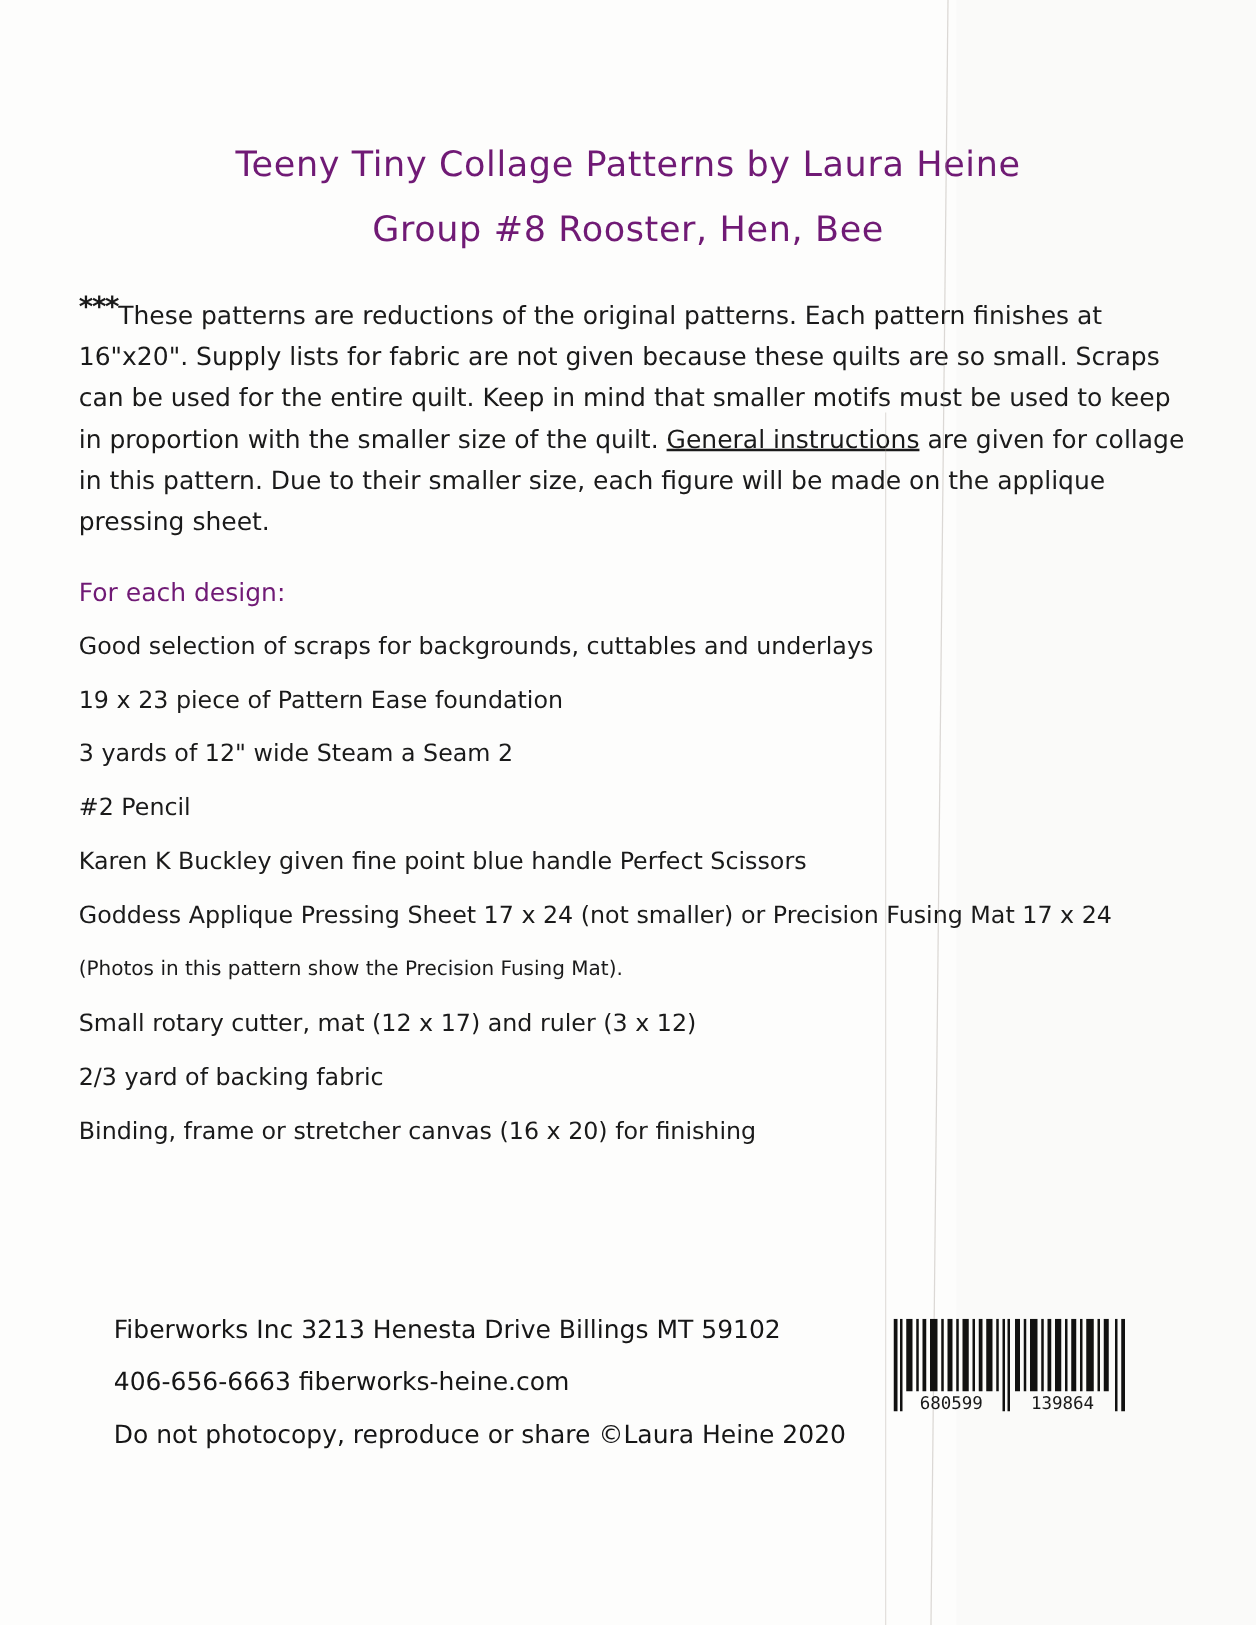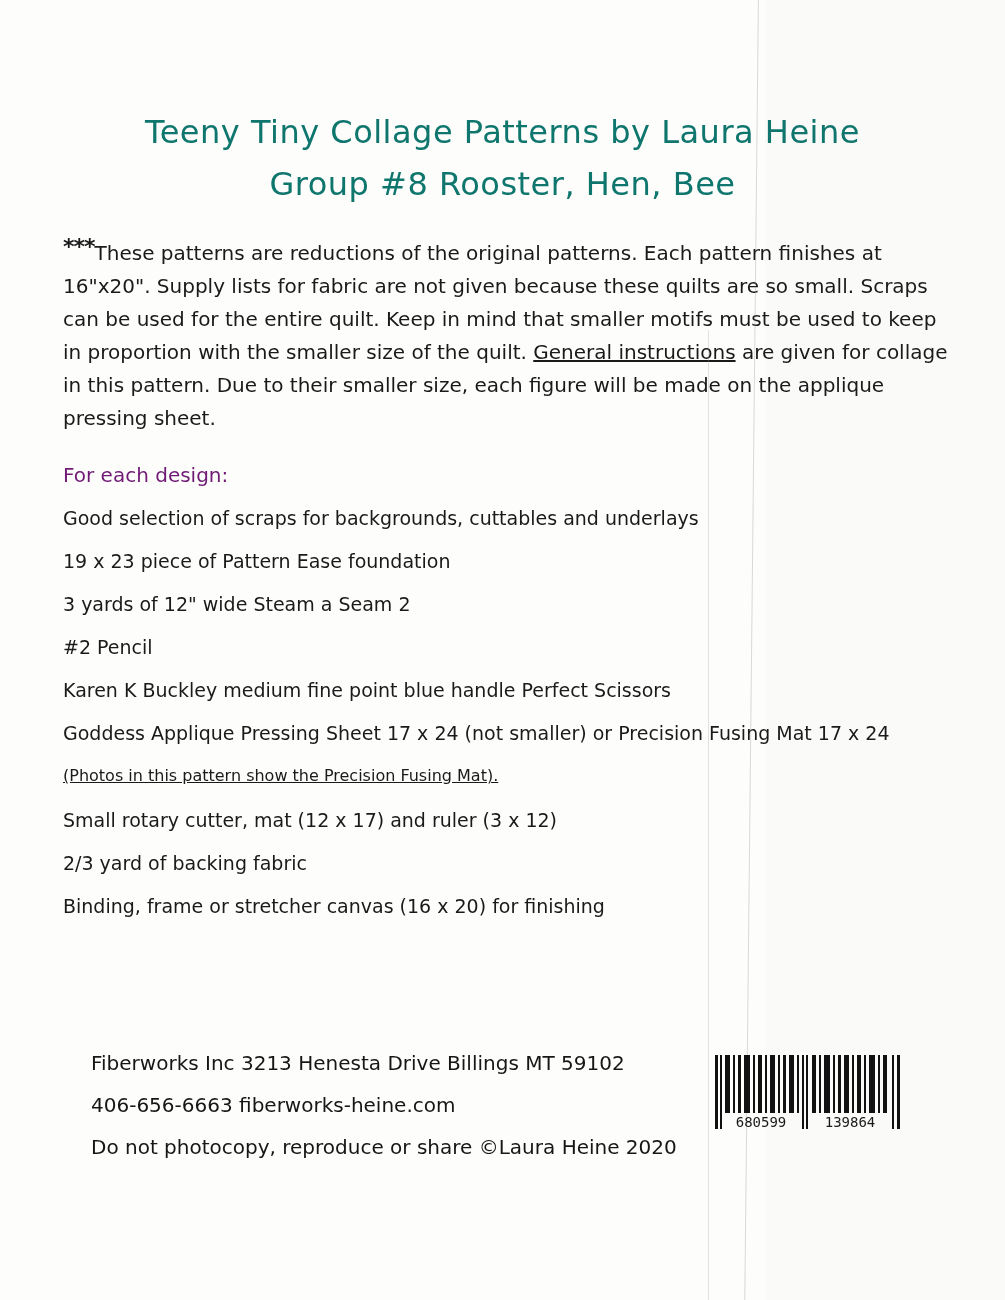--- a/index.html
+++ b/index.html
@@ -42,24 +42,24 @@
     width: 240px;
     height: 100%;
     background: rgba(120,115,105,0.02);
   }
 
   .titles {
     padding-top: 112px;
     text-align: center;
   }
   .title-line {
-    font-size: 32px;
+    font-size: 28px;
     line-height: 40px;
     letter-spacing: 0.5px;
-    color: #0f766e;
+    color: #701a75;
   }
   .title-line + .title-line {
     margin-top: 12px;
   }
 
   .intro {
     margin: 26px 92px 0 63px;
     width: 885px;
     font-size: 20px;
     line-height: 33px;
@@ -86,21 +86,20 @@
   .supply-line {
     font-size: 19px;
     line-height: 22px;
     margin-bottom: 21px;
     white-space: nowrap;
     color: #1a1a1a;
   }
   .supply-line.small {
     font-size: 16px;
     margin-bottom: 22px;
-    text-decoration: underline;
   }
 
   .footer {
     position: absolute;
     left: 66px;
     top: 1052px;
     margin-left: 25px;
   }
   .footer-line {
     font-size: 20px;
@@ -139,21 +138,21 @@
   </div>
 
   <p class="intro"><span class="stars">***</span><span>These patterns are reductions of the original patterns. Each pattern finishes at 16"x20". Supply lists for fabric are not given because these quilts are so small. Scraps can be used for the entire quilt. Keep in mind that smaller motifs must be used to keep in proportion with the smaller size of the quilt. </span><span class="underlined">General instructions</span><span> are given for collage in this pattern. Due to their smaller size, each figure will be made on the applique pressing sheet.</span></p>
 
   <div class="supplies">
     <div class="supply-heading">For each design:</div>
     <div class="supply-line">Good selection of scraps for backgrounds, cuttables and underlays</div>
     <div class="supply-line">19 x 23 piece of Pattern Ease foundation</div>
     <div class="supply-line">3 yards of 12" wide Steam a Seam 2</div>
     <div class="supply-line">#2 Pencil</div>
-    <div class="supply-line">Karen K Buckley medium fine point blue handle Perfect Scissors</div>
+    <div class="supply-line">Karen K Buckley given fine point blue handle Perfect Scissors</div>
     <div class="supply-line">Goddess Applique Pressing Sheet 17 x 24 (not smaller) or Precision Fusing Mat 17 x 24</div>
     <div class="supply-line small">(Photos in this pattern show the Precision Fusing Mat).</div>
     <div class="supply-line">Small rotary cutter, mat (12 x 17) and ruler (3 x 12)</div>
     <div class="supply-line">2/3 yard of backing fabric</div>
     <div class="supply-line">Binding, frame or stretcher canvas (16 x 20) for finishing</div>
   </div>
 
   <div class="footer">
     <div class="footer-line">Fiberworks Inc 3213 Henesta Drive Billings MT 59102</div>
     <div class="footer-line">406-656-6663 fiberworks-heine.com</div>

